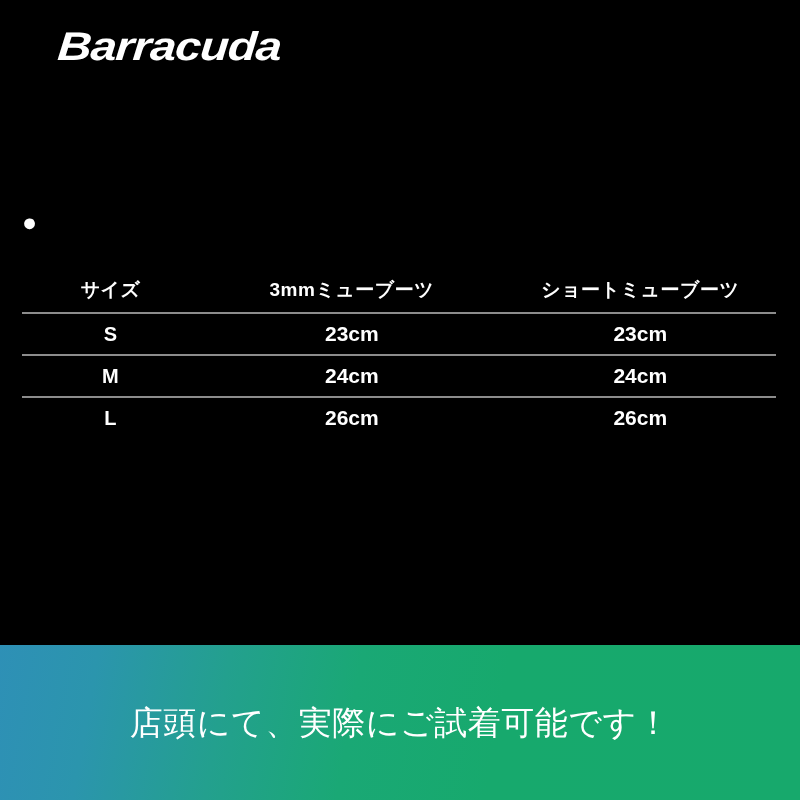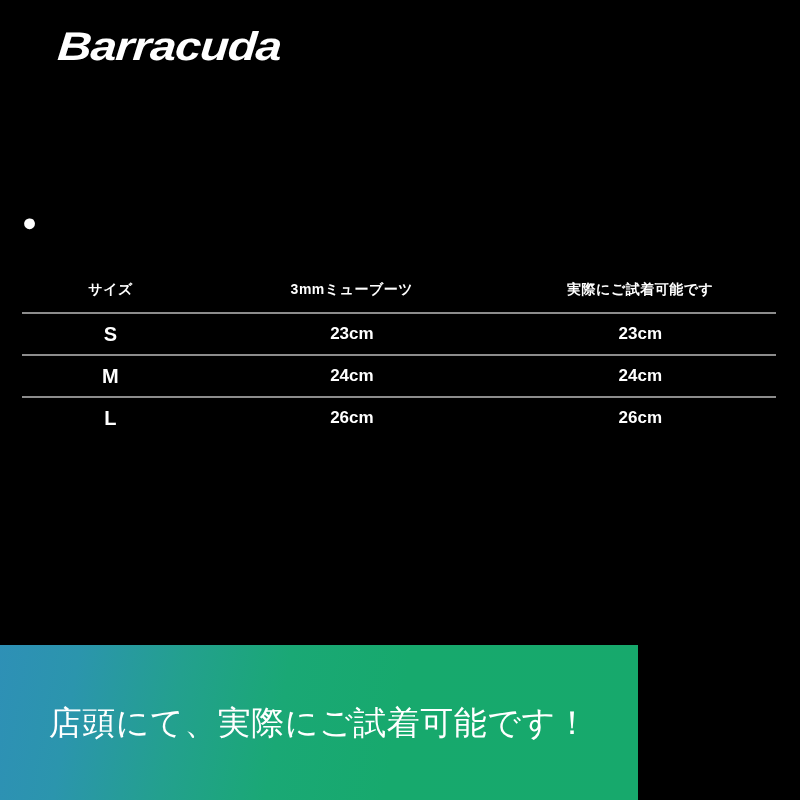--- a/index.html
+++ b/index.html
@@ -78,40 +78,40 @@
     color: #ffffff;
     font-weight: 700;
     vertical-align: middle;
   }
   .size-table col.col-size   { width: 23.5%; }
   .size-table col.col-three  { width: 40.5%; }
   .size-table col.col-short  { width: 36.0%; }
 
   .size-table thead th {
     height: 44px;
-    font-size: 14px;
+    font-size: 19px;
     letter-spacing: 0.5px;
     border: none;
   }
   .size-table tbody td {
     height: 40px;
-    font-size: 17px;
+    font-size: 21px;
     border-top: 2px solid #8c8c8c;
   }
   .size-table tbody td.cell-size {
     font-size: 20px;
     letter-spacing: 0.5px;
   }
 
   
   .promo-banner {
     position: absolute;
     left: 0;
     top: 645px;
-    width: 638px;
+    width: 800px;
     height: 155px;
     background: linear-gradient(100deg,
                 #2e90b6 0%,
                 #2b95ad 12%,
                 #23a08e 28%,
                 #1aa875 44%,
                 #17a96d 62%,
                 #17a96c 100%);
     display: flex;
     flex-direction: column;
@@ -144,21 +144,21 @@
   <table class="size-table">
     <colgroup>
       <col class="col-size">
       <col class="col-three">
       <col class="col-short">
     </colgroup>
     <thead>
       <tr>
         <th>サイズ</th>
         <th>3mmミューブーツ</th>
-        <th>実際にご試着可能です</th>
+        <th>ショートミューブーツ</th>
       </tr>
     </thead>
     <tbody>
       <tr>
         <td class="cell-size">S</td>
         <td>23cm</td>
         <td>23cm</td>
       </tr>
       <tr>
         <td class="cell-size">M</td>

